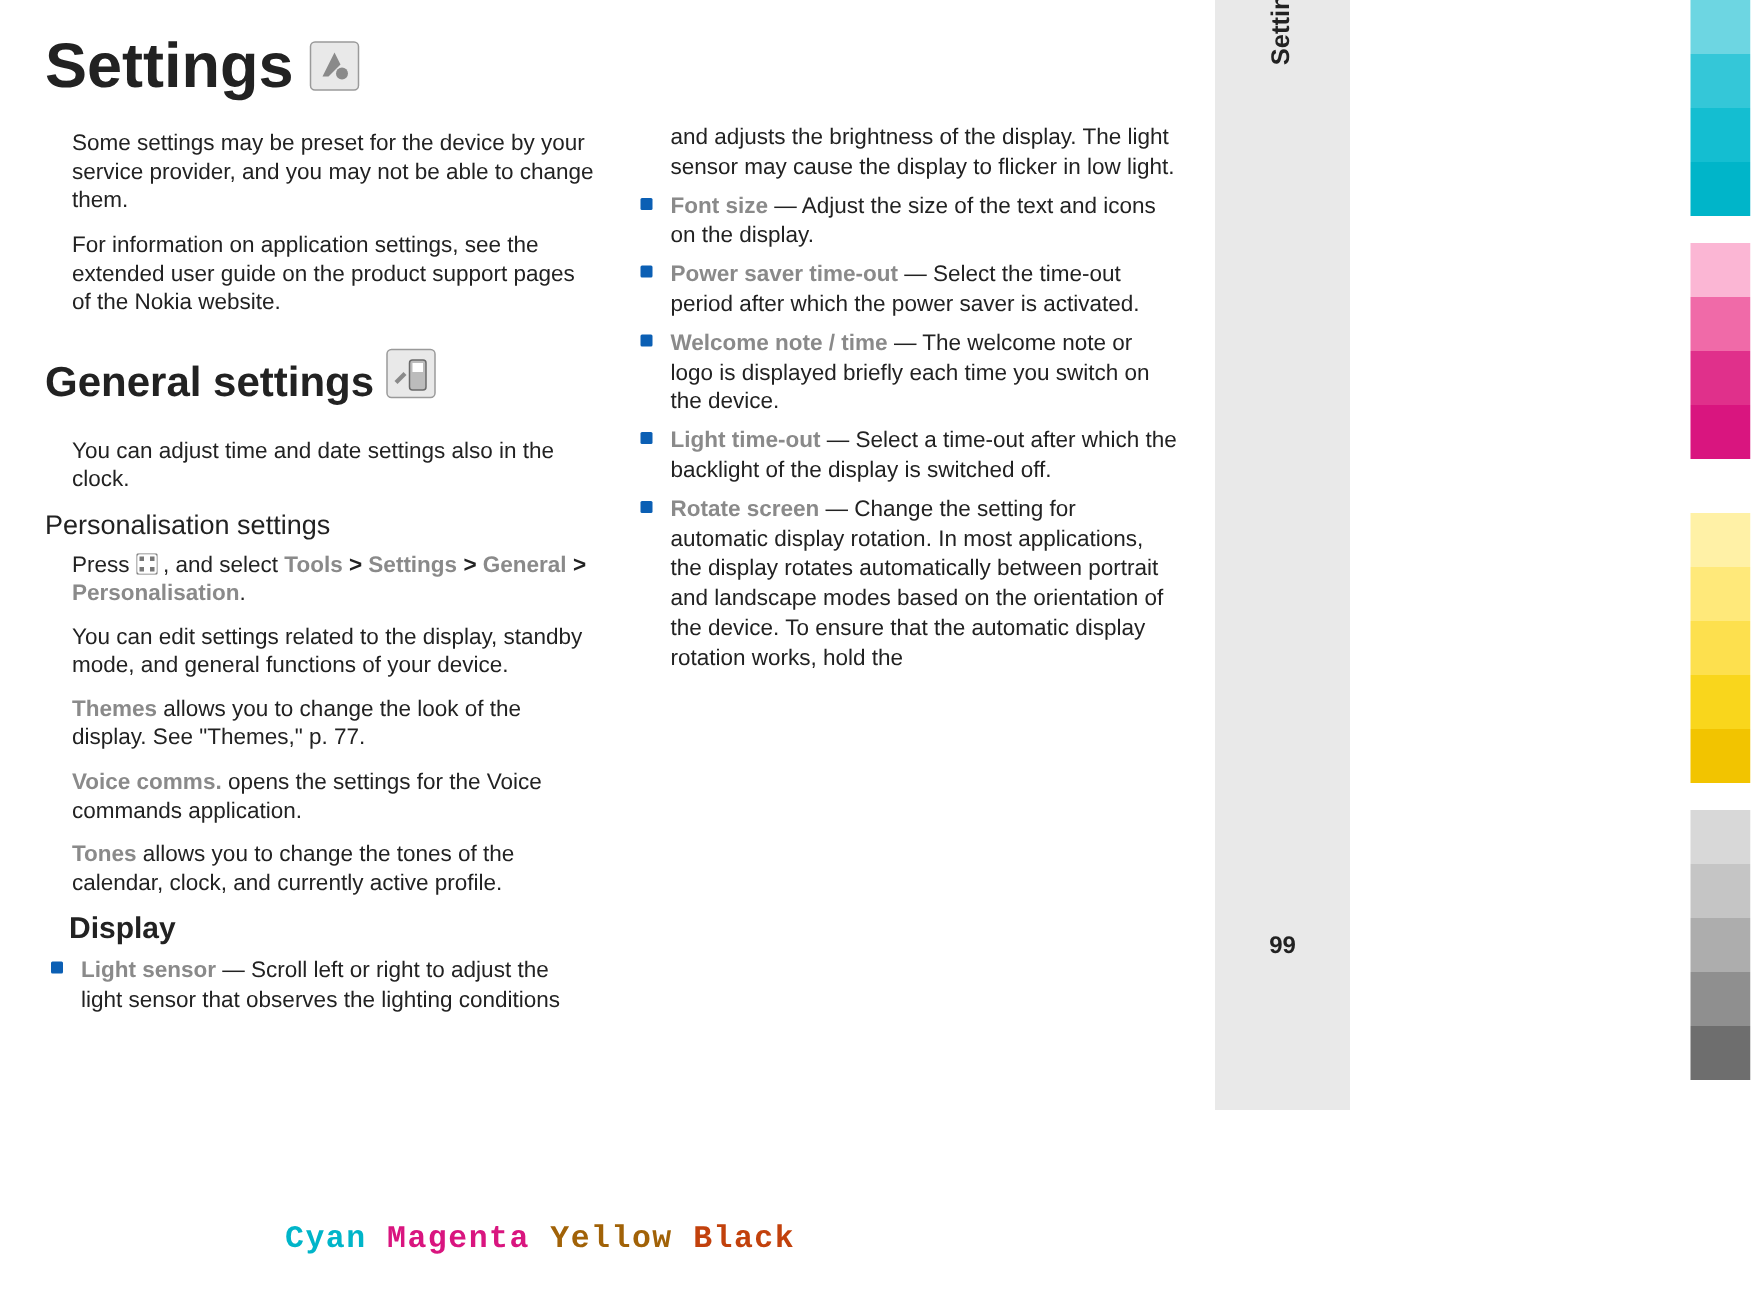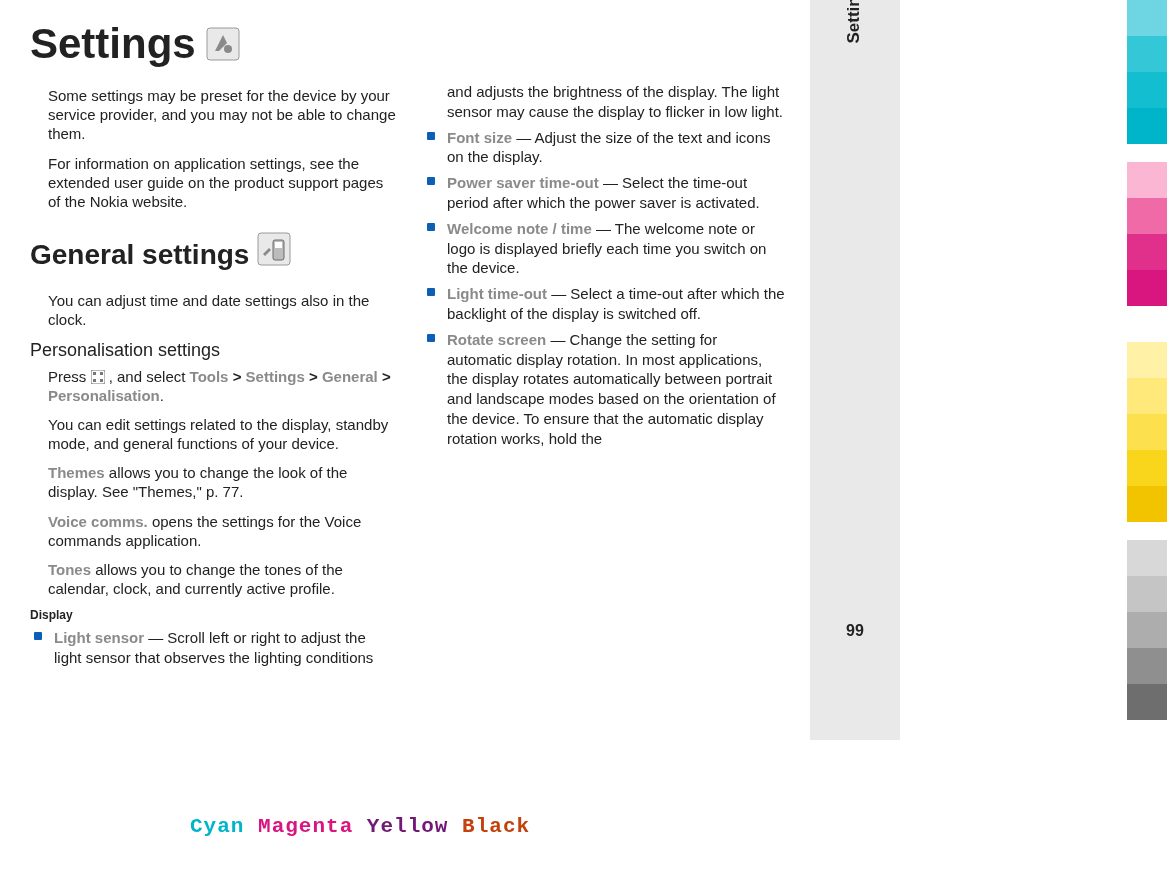--- a/index.html
+++ b/index.html
@@ -2,35 +2,35 @@
 <html><head>
 <meta charset="utf-8">
 <style>
   html,body{margin:0;padding:0;background:#fff;}
   body{width:1167px;height:869px;position:relative;font-family:Arial,Helvetica,sans-serif;color:#222;}
   .page{position:absolute;left:30px;top:20px;width:760px;}
   .heading-row{display:flex;align-items:center;gap:10px;margin-bottom:14px;}
   h1{font-size:42px;font-weight:700;margin:0;}
   h2{font-size:28px;font-weight:700;margin:18px 0 6px 0;}
   h3{font-size:18px;font-weight:400;margin:10px 0 6px 0;}
-  h4{font-size:12px;font-weight:700;margin:8px 0 6px 0;}
+  h4{font-size:20px;font-weight:700;margin:8px 0 6px 16px;}
   .cols{column-count:2;column-gap:26px;column-fill:auto;height:615px;}
   .cols p{margin:4px 0 10px 18px;font-size:15px;line-height:1.28;}
   .keep{break-inside:avoid;}
   .link{color:#8a8a8a;font-weight:700;}
   .gt{color:#222;font-weight:700;}
   ul.bullets{list-style:none;padding:0;margin:4px 4px;}
   ul.bullets li{position:relative;padding-left:20px;font-size:15px;line-height:1.32;margin-bottom:6px;}
   ul.bullets li::before{content:"";position:absolute;left:0;top:4px;width:8px;height:8px;background:#0b5fb4;border-radius:1px;}
   .watermark{position:absolute;left:350px;top:20px;font-size:170px;font-weight:700;color:#e9e9e9;pointer-events:none;z-index:-1;letter-spacing:-10px;transform:scaleX(0.7);white-space:pre;line-height:0.85;}
   .side-bar{position:absolute;left:810px;top:0;width:90px;height:740px;background:#e9e9e9;}
   .side-label{position:absolute;left:0;top:0;width:100%;text-align:center;font-size:17px;font-weight:700;transform:rotate(-90deg) translate(-55px,34px);transform-origin:left top;}
   .page-num{position:absolute;bottom:100px;width:100%;text-align:center;font-size:16px;font-weight:700;}
   .print-row{position:absolute;left:190px;top:815px;font-family:"Courier New",monospace;font-size:21px;font-weight:700;letter-spacing:1px;}
-  .cy{color:#00b5c9;} .mg{color:#d9157f;} .yl{color:#701a75;text-align:center;} .bk{color:#c2410c;}
+  .cy{color:#00b5c9;} .mg{color:#d9157f;} .yl{color:#a16207;text-align:center;} .bk{color:#c2410c;}
   .color-strip{position:absolute;left:1127px;top:0;width:40px;}
   .swatch{width:40px;height:36px;}
   .gap{height:18px;}
   .gap2{height:36px;}
   svg{display:block;}
   .icon-box{width:34px;height:34px;}
   .menu-icon{display:inline-block;vertical-align:-2px;}
 </style>
 </head>
 <body>

